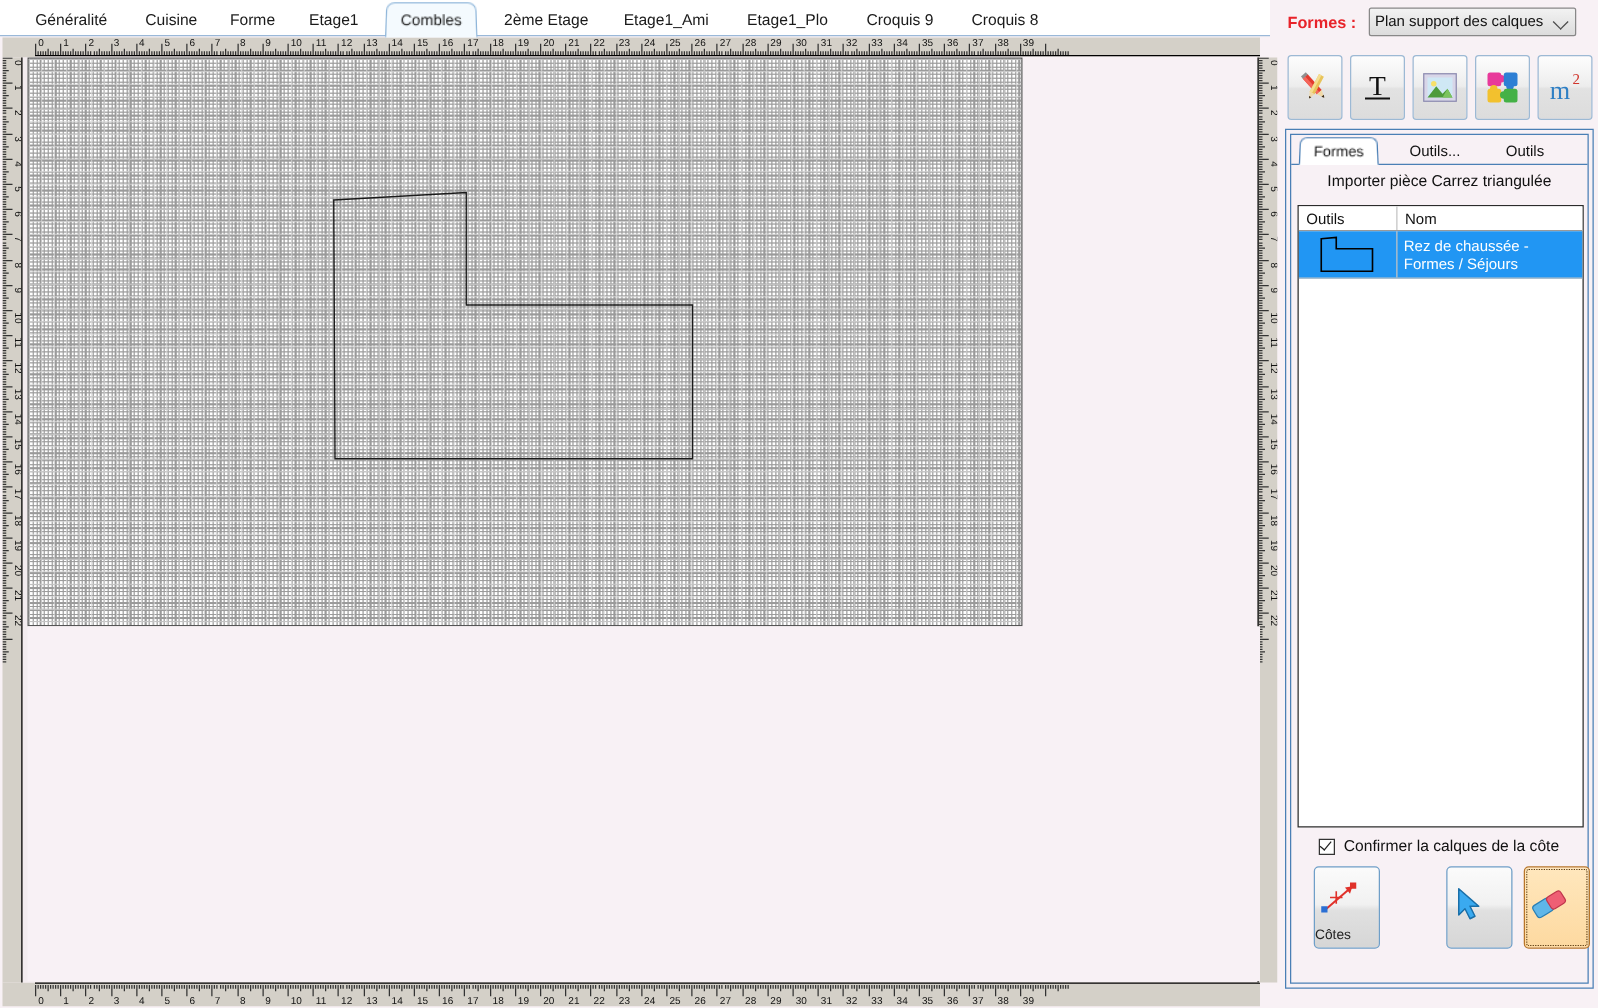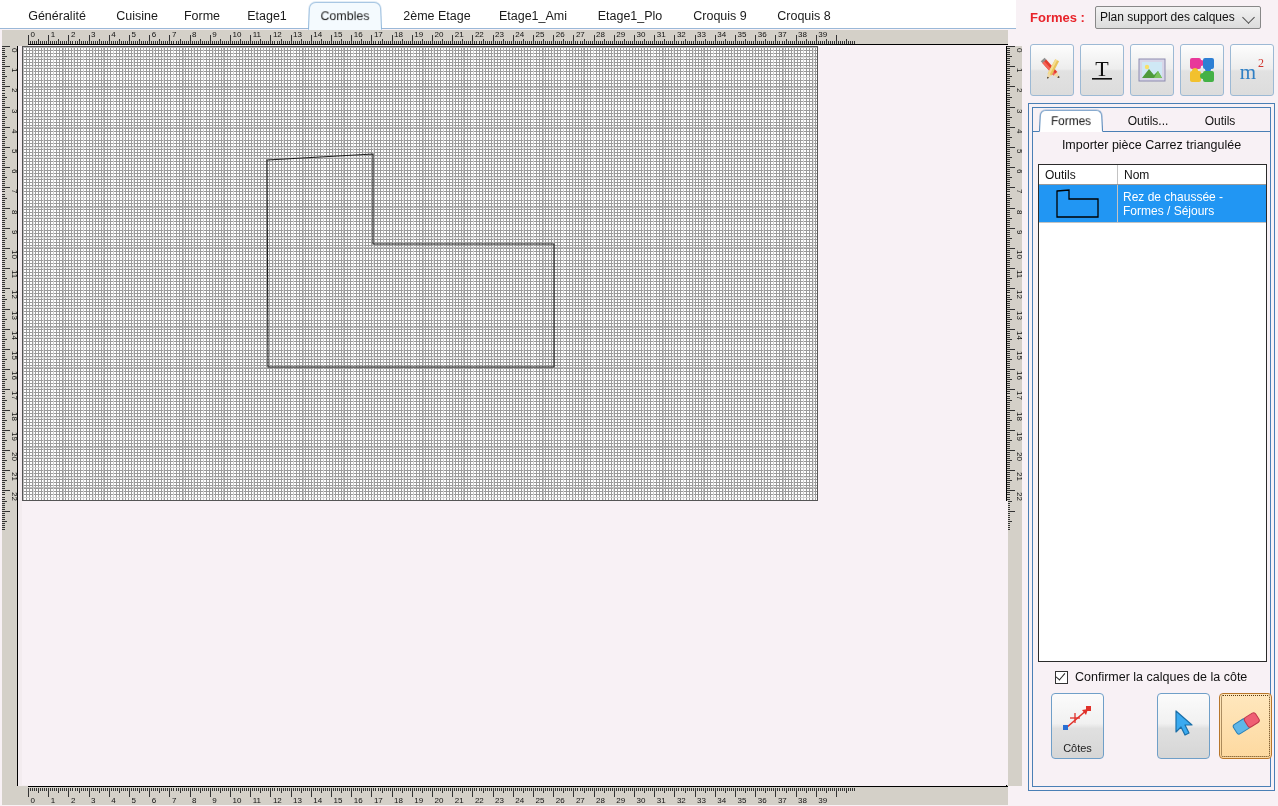--- a/index.html
+++ b/index.html
@@ -218,21 +218,21 @@
     border-right: 1.6px solid #222; border-bottom: 1.6px solid #222;
     transform: rotate(40deg);
   }
   #confirm-label { font-size: 12.5px; color: #111; }
 
   #bottom-tools { position: absolute; left: 18px; top: 585px; width: 210px; height: 66px; }
   .big-btn {
     position: absolute; width: 53px; height: 66px;
     border: 1px solid #6f9fc8; border-radius: 4px;
     background: linear-gradient(#fbfbfb 0%, #f1f1f1 46%, #e0e0e0 54%, #d6d6d6 100%);
-    display: flex; flex-direction: column; align-items: center;
+    display: flex; flex-direction: column; 
   }
   .big-btn.active {
     background: linear-gradient(#ffe7bd, #fdd9a0);
     border: 1px solid #b8762a;
     outline: 1px dotted #5a3a10; outline-offset: -3px;
   }
   .big-btn .lbl { font-size: 11px; color: #222; position: absolute; bottom: 4px; }
 
   svg { display: block; }
 </style>

